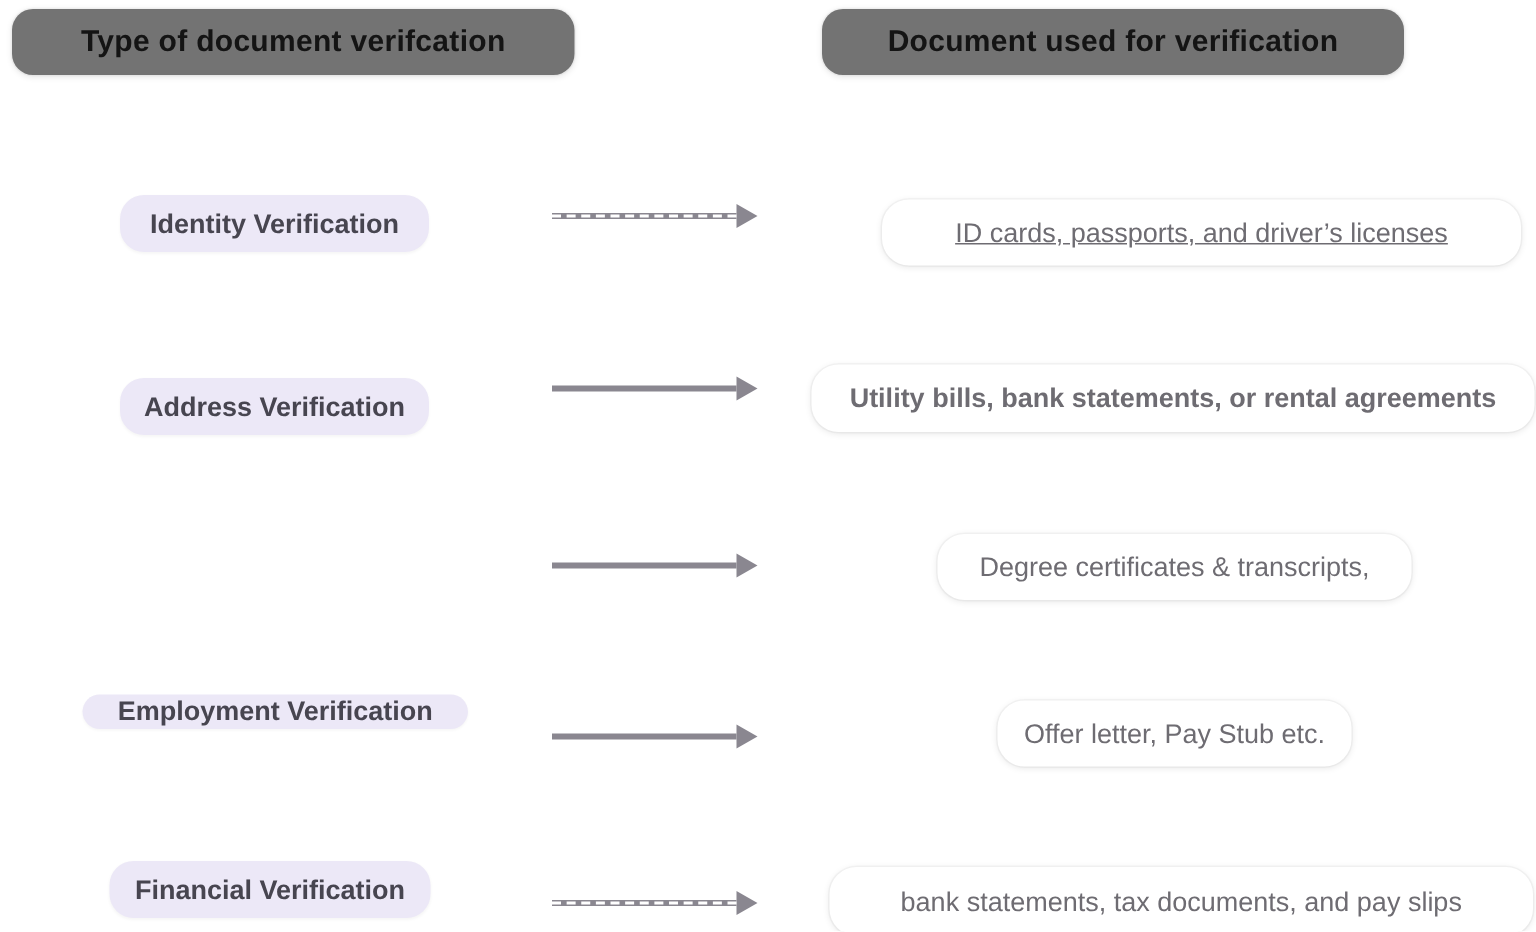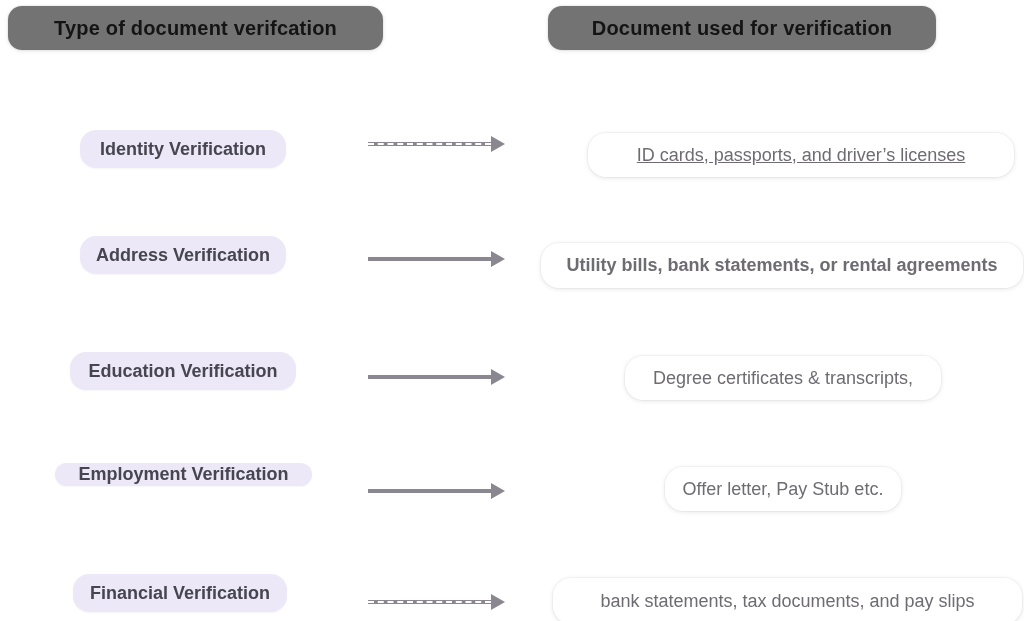--- a/index.html
+++ b/index.html
@@ -54,21 +54,21 @@
     border-top:2px dashed #ffffff;
   }
   .arrow .head{
     width:0;height:0;
     border-top:8px solid transparent;
     border-bottom:8px solid transparent;
     border-left:14px solid #8a8790;
   }
   
   .pill-1{left:80px;top:130px;width:206px;height:38px;}
-  .pill-2{left:80px;top:236px;width:206px;height:38px;}
+  .pill-2{left:80px;top:252px;width:206px;height:38px;}
   .pill-3{left:70px;top:352px;width:226px;height:38px;}
   .pill-4{left:55px;top:463px;width:257px;height:23px;}
   .pill-5{left:73px;top:574px;width:214px;height:38px;}
   .box-1{left:588px;top:133px;width:426px;height:44px;text-decoration:underline;}
   .box-2{left:541px;top:243px;width:482px;height:45px;font-weight:bold;}
   .box-3{left:625px;top:356px;width:316px;height:44px;}
   .box-4{left:665px;top:467px;width:236px;height:44px;}
   .box-5{left:553px;top:578px;width:469px;height:46px;}
   .arr-1{top:136px;}
   .arr-2{top:251px;}
@@ -91,21 +91,20 @@
   </div>
   <div class="doc-box box-1">ID cards, passports, and driver’s licenses</div>
 
   <div class="pill pill-2">Address Verification</div>
   <div class="arrow arr-2">
     <div class="line"></div>
     <div class="head"></div>
   </div>
   <div class="doc-box box-2">Utility bills, bank statements, or rental agreements</div>
 
-  <div class="pill pill-3">Education Verification</div>
   <div class="arrow arr-3">
     <div class="line"></div>
     <div class="head"></div>
   </div>
   <div class="doc-box box-3">Degree certificates &amp; transcripts,</div>
 
   <div class="pill pill-4">Employment Verification</div>
   <div class="arrow arr-4">
     <div class="line"></div>
     <div class="head"></div>

